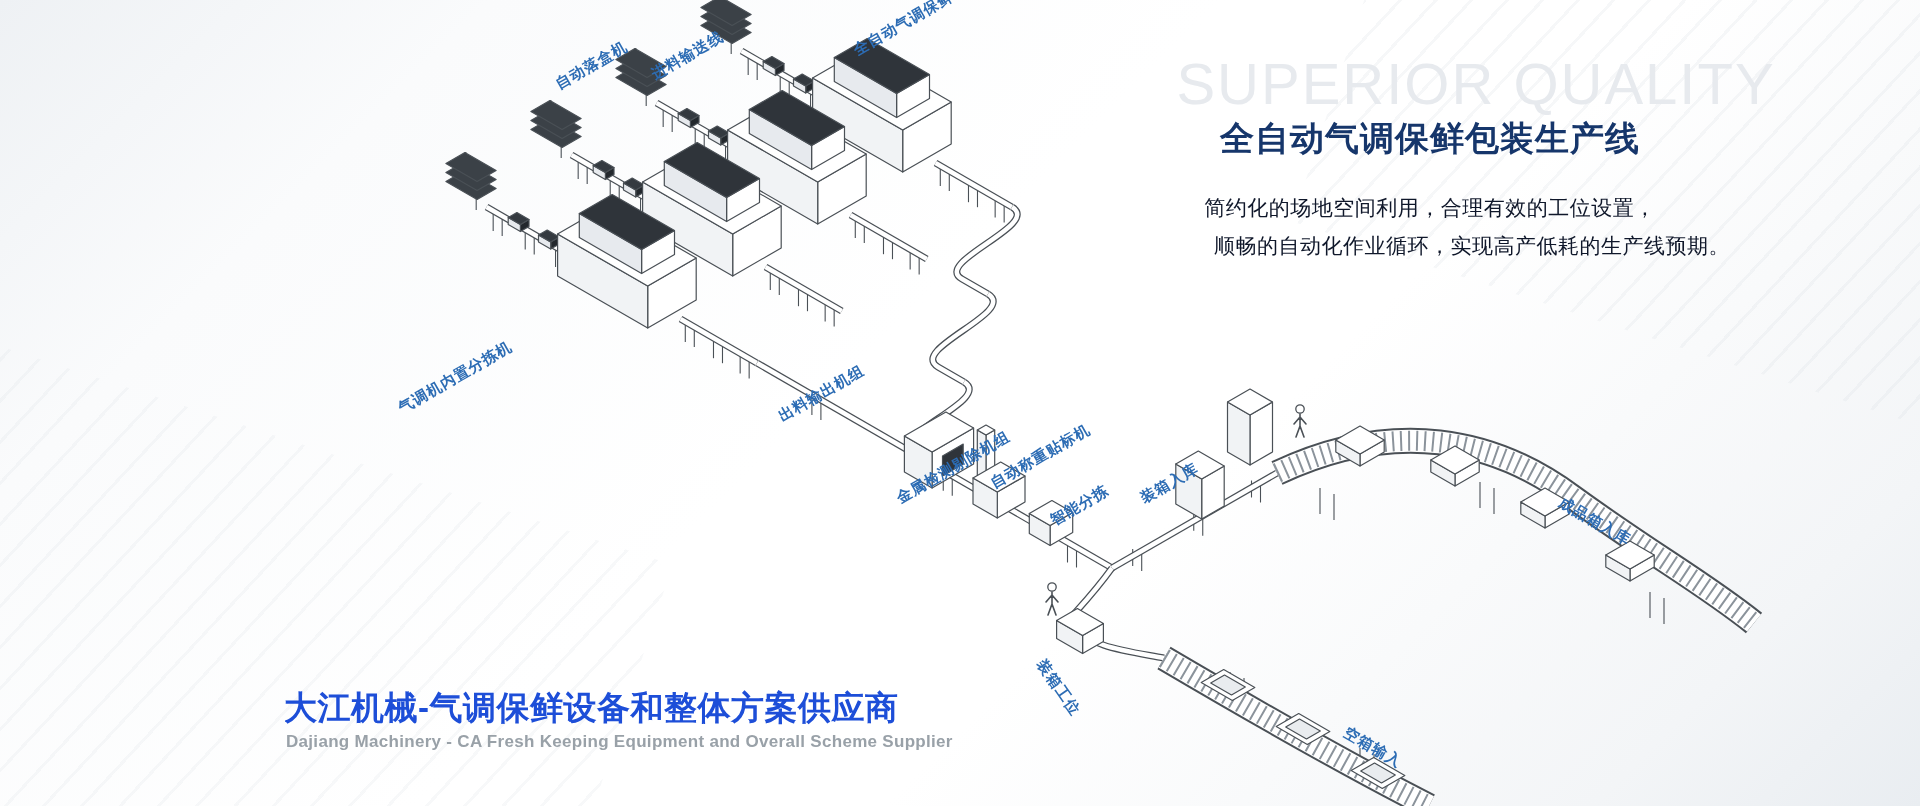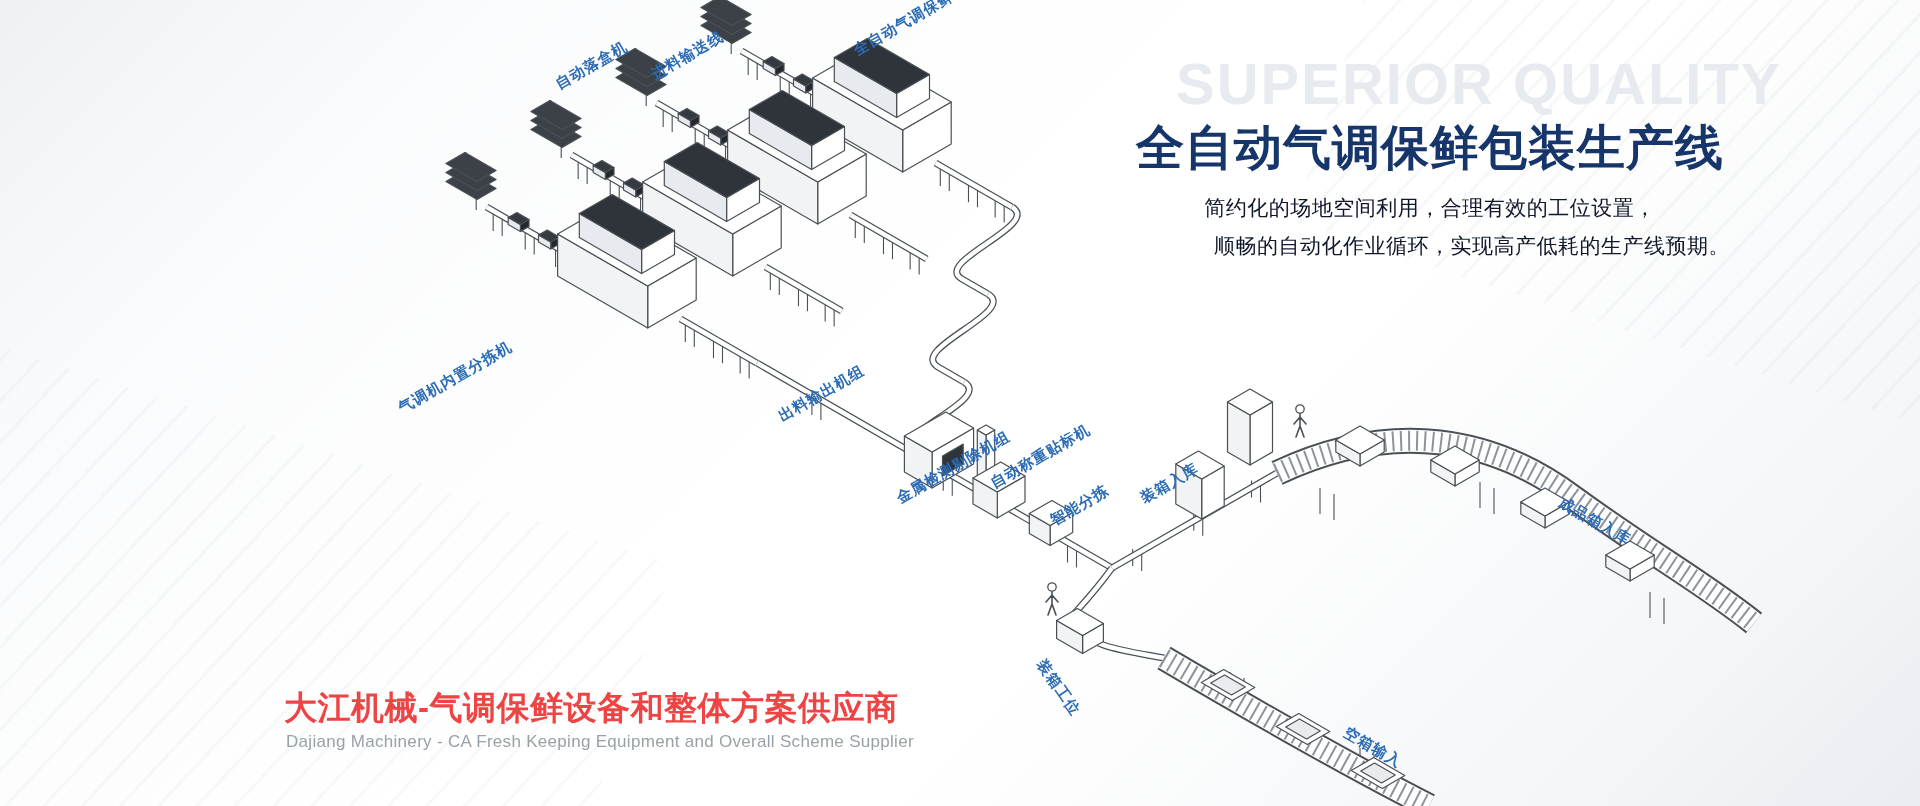--- a/index.html
+++ b/index.html
@@ -14,40 +14,40 @@
   .bg-streaks.bl{left:-140px;bottom:-90px;width:760px;height:460px;transform:rotate(18deg);
     background:repeating-linear-gradient(115deg,rgba(205,212,219,.30) 0 3px,transparent 3px 28px);}
   #scene{position:absolute;left:0;top:0;}
   #labels{position:absolute;left:0;top:0;width:1920px;height:806px;pointer-events:none;}
   .mlabel{
     position:absolute;color:#2c6cb4;font-size:15px;font-weight:700;
     transform-origin:left center;white-space:nowrap;letter-spacing:1px;
   }
   .watermark{
     position:absolute;left:1176px;top:50px;width:600px;text-align:center;
-    font-size:58px;font-weight:700;letter-spacing:2px;color:#e7eaee;
+    font-size:58px;font-weight:400;letter-spacing:2px;color:#e7eaee;
     white-space:nowrap;user-select:none;
   }
   .hero-title{
     position:absolute;left:1130px;top:116px;width:600px;text-align:center;
-    font-size:48px;font-weight:700;color:#16366b;letter-spacing:1px;white-space:nowrap;
+    font-size:34px;font-weight:700;color:#16366b;letter-spacing:1px;white-space:nowrap;
   }
   .hero-sub{
     position:absolute;left:1130px;width:600px;text-align:center;
     font-size:21px;color:#0f172a;letter-spacing:.5px;white-space:nowrap;
   }
   .hero-sub.l1{top:194px;}
   .hero-sub.l2{top:232px;text-align:right;}
   .footer-title{
     position:absolute;left:284px;top:686px;
-    font-size:33px;font-weight:700;color:#ef4444;letter-spacing:.5px;white-space:nowrap;
+    font-size:33px;font-weight:700;color:#1d4ed8;letter-spacing:.5px;white-space:nowrap;
   }
   .footer-sub{
     position:absolute;left:286px;top:732px;
-    font-size:17px;color:#99a1a8;letter-spacing:.3px;white-space:nowrap;
+    font-size:17px;color:#99a1a8;letter-spacing:.3px;white-space:nowrap;font-weight:bold;
   }
 </style>
 </head>
 <body>
 
 <div class="bg-streaks tr"></div>
 <div class="bg-streaks bl"></div>
 
 <svg id="scene" width="1920" height="806" viewBox="0 0 1920 806">
     <g>

